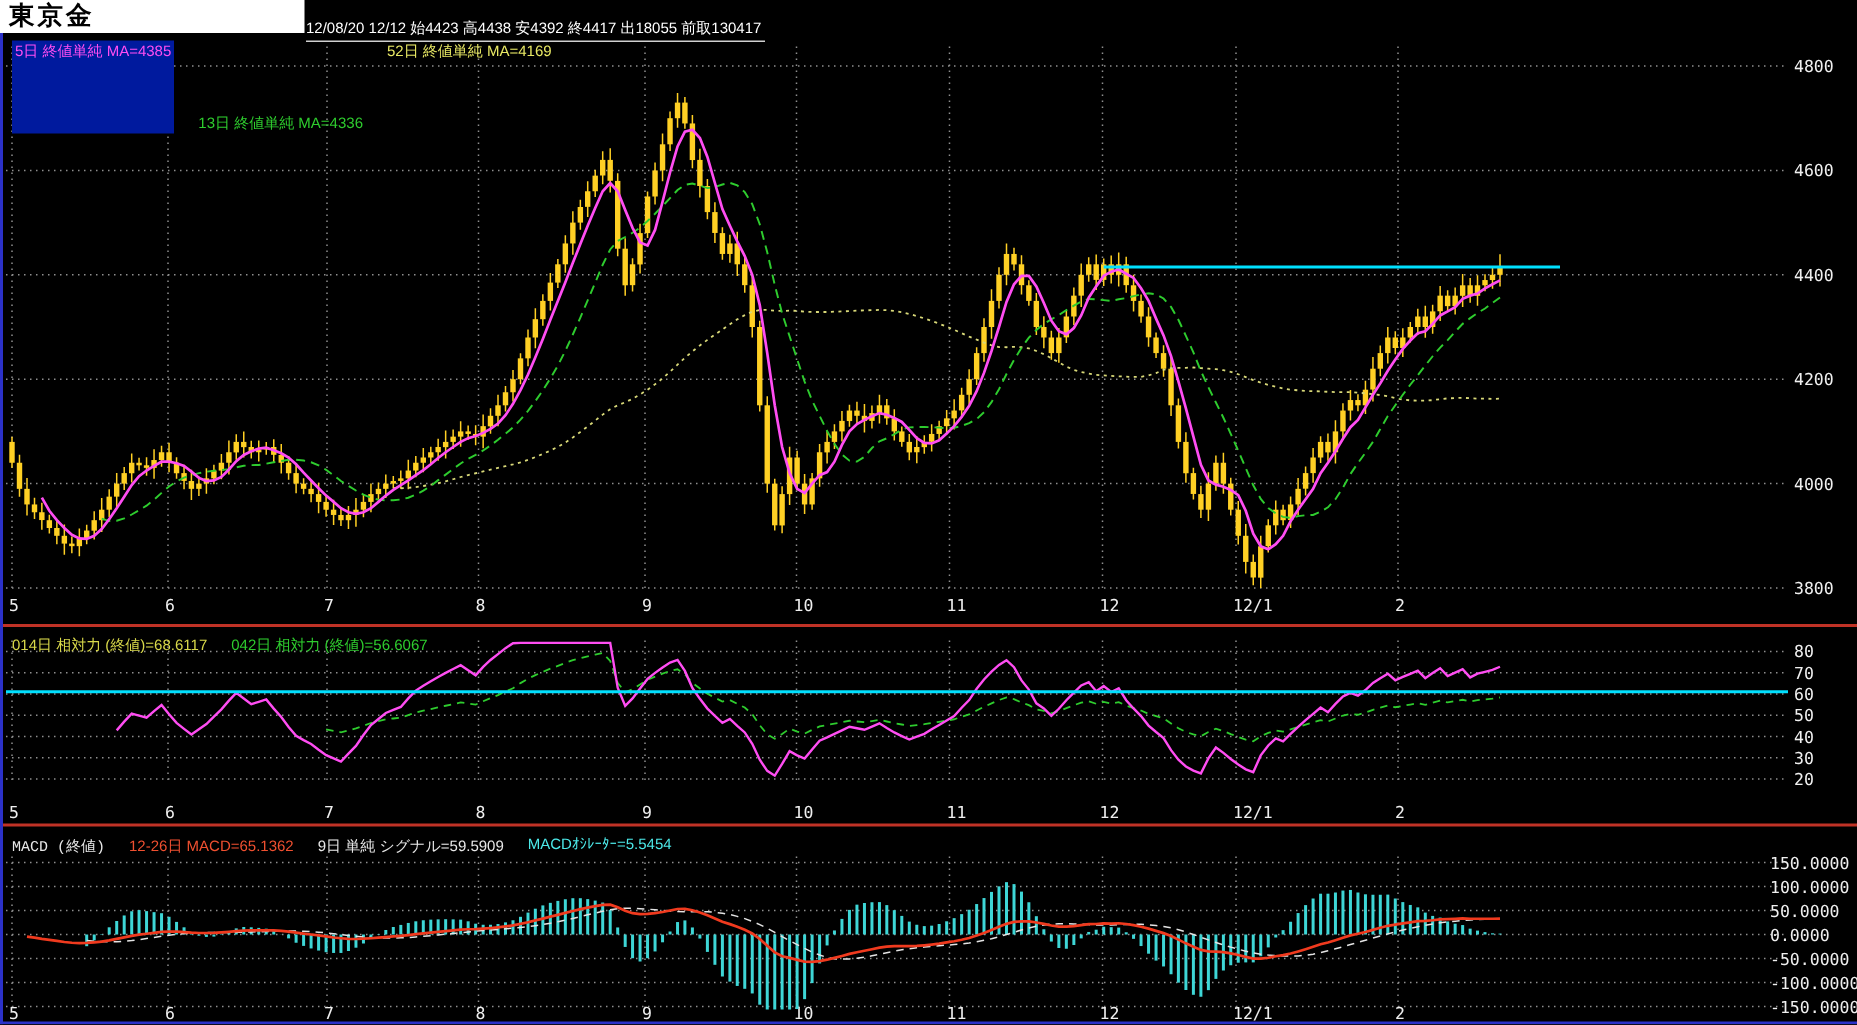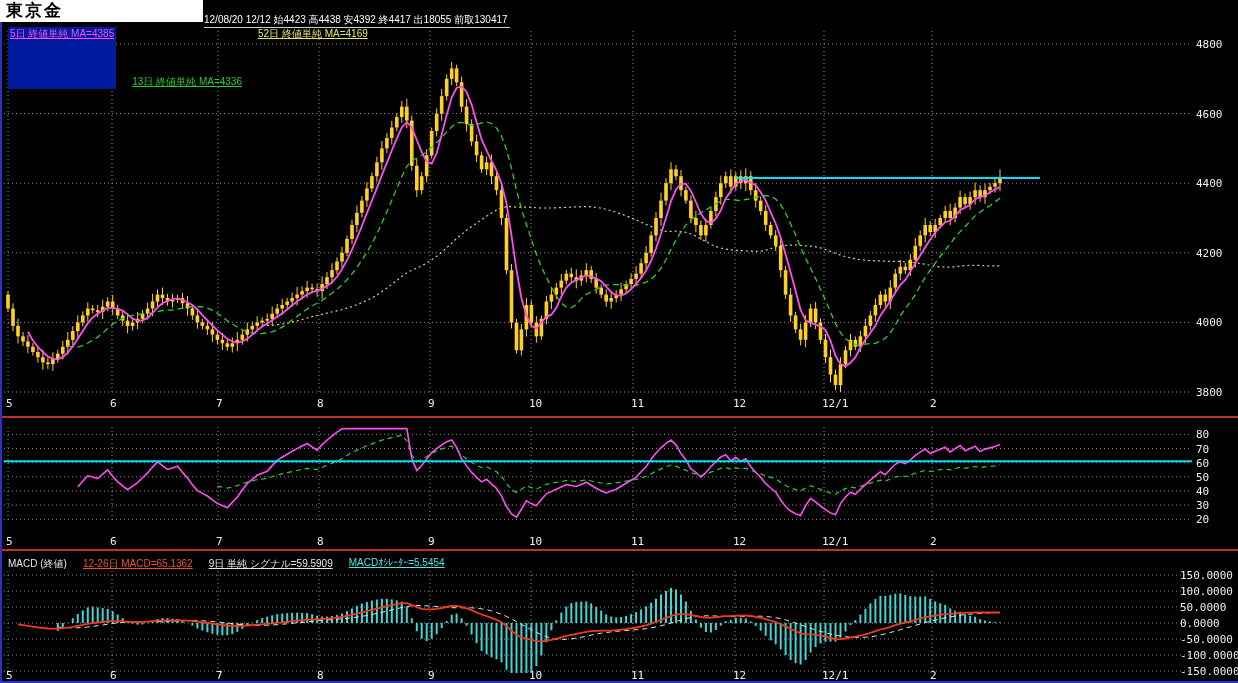--- a/index.html
+++ b/index.html
@@ -4,43 +4,47 @@
 <style>
   html,body{margin:0;padding:0;background:#111}
   .screen{position:relative;width:1238px;height:683px;background:#000;overflow:hidden;
           font-family:"Liberation Sans",sans-serif}
   .titlebox{position:absolute;left:0;top:0;width:197px;height:22px;background:#ffffff;color:#000;
             font-weight:bold;font-size:17px;line-height:22px;padding-left:6px;letter-spacing:2px;z-index:4}
   .inforow{position:absolute;color:#fff;font-size:10px;line-height:12px;white-space:nowrap;z-index:4}
   .inforow .ul{display:inline-block;border-bottom:1px solid #d0d0d0;padding:0 2px 1px 0}
   .chip{background:#0018c8;padding:0 4px;margin-right:3px}
   .legend{position:absolute;display:flex;gap:16px;font-size:10px;white-space:nowrap;z-index:4}
-  .legend span{text-decoration:underline;cursor:default}
+  .legend span{cursor:default}
   .legend span.nl{text-decoration:none}
   .legend span.hl{background:#001a9e;padding:0 2px}
   #charts{position:absolute;left:0;top:0;z-index:1}
   .ax{font-family:"DejaVu Sans Mono",monospace;font-size:11px;fill:#efefef}
 </style>
 </head>
 <body>
 
 <div class="screen">
   <div class="titlebox">東京金</div>
 
   <div class="inforow" style="left:204px;top:14px">
     <span class="ul">12/08/20 12/12 始4423 高4438 安4392 終4417 出18055 前取130417</span>
   </div>
 
   <div class="legend" style="left:8px;top:27px">
       <span class="hl" style="color: rgb(255, 77, 242);">5日 終値単純 MA=4385</span>
       <span style="color: rgb(46, 204, 46); margin-top: 48px;">13日 終値単純 MA=4336</span>
       <span style="color: rgb(232, 232, 100);">52日 終値単純 MA=4169</span>
     </div>
+  <div class="legend" style="left:8px;top:423px">
+      <span style="color: rgb(216, 216, 74);">014日 相対力 (終値)=68.6117</span>
+      <span style="color: rgb(46, 204, 46);">042日 相対力 (終値)=56.6067</span>
+    </div>
   <div class="legend" style="left:8px;top:557px">
-      <span class="nl" style="color: rgb(232, 232, 232);">MACD (終値)</span>
+      <span class="nl" style="color: rgb(232, 232, 232); font-family: Liberation Mono, monospace;">MACD (終値)</span>
       <span style="color: rgb(240, 80, 48);">12-26日 MACD=65.1362</span>
       <span style="color: rgb(232, 232, 232);">9日 単純 シグナル=59.5909</span>
       <span style="color: rgb(76, 232, 232);">MACDｵｼﾚｰﾀｰ=5.5454</span>
     </div>
 
   <svg id="charts" width="1238" height="683" viewBox="0 0 1238 683">
       <g>
         <line x1="8" y1="31" x2="8" y2="395" stroke="#8f8f8f" stroke-dasharray="1,3"></line>
         <line x1="112" y1="31" x2="112" y2="395" stroke="#8f8f8f" stroke-dasharray="1,3"></line>
         <line x1="218" y1="31" x2="218" y2="395" stroke="#8f8f8f" stroke-dasharray="1,3"></line>

